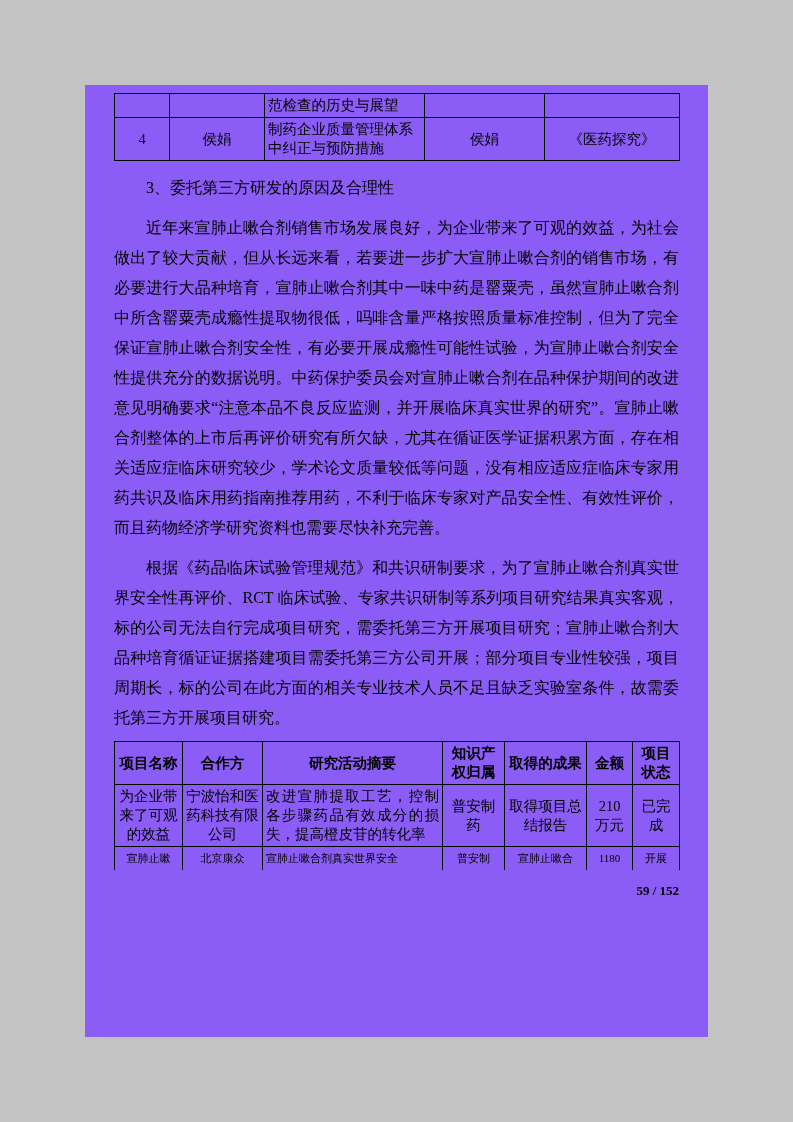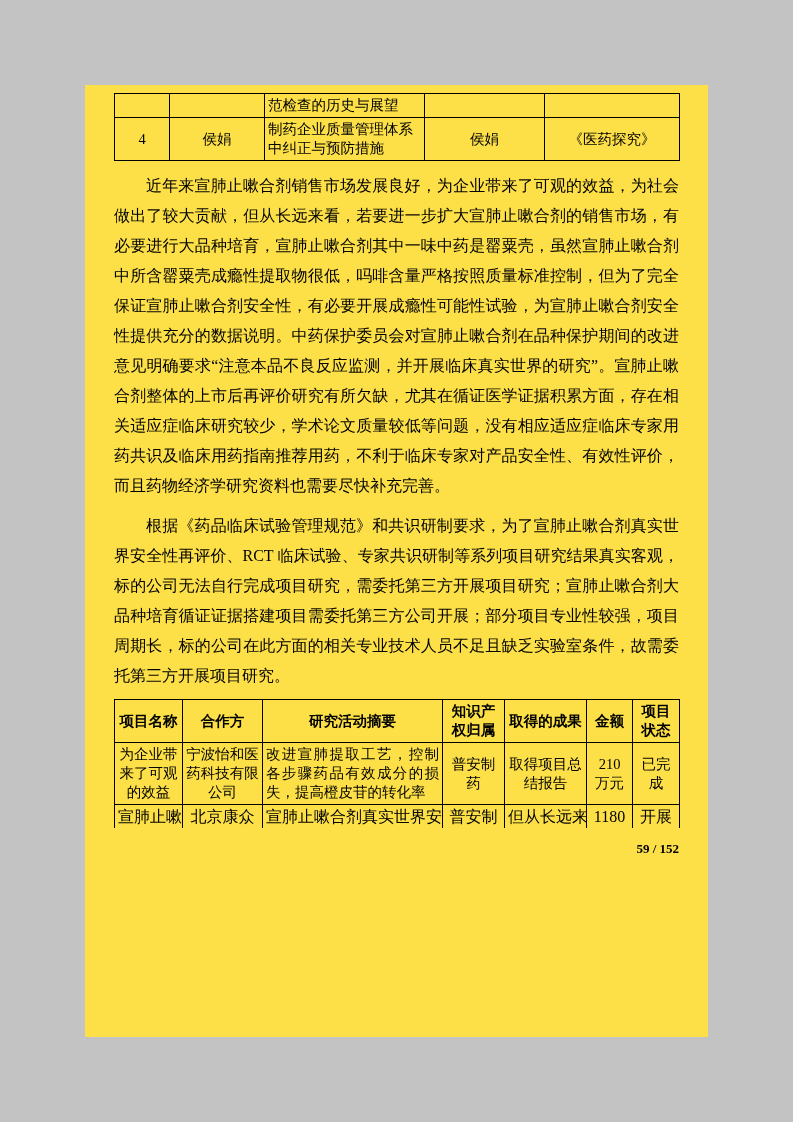--- a/index.html
+++ b/index.html
@@ -6,21 +6,21 @@
   body {
     width: 793px;
     background: #c3c3c3;
     font-family: "Liberation Serif", "DejaVu Serif", serif;
     color: #000;
   }
   .page {
     width: 623px;
     height: 952px;
     margin: 85px auto;
-    background: #fde047;
+    background: #8b5cf6;
     padding: 8px 29px 0 29px;
     overflow: hidden;
   }
   table {
     border-collapse: collapse;
     width: 565px;
     table-layout: fixed;
   }
   td, th {
     border: 1px solid #000;
@@ -51,21 +51,21 @@
   }
   .bottom-table { margin-top: 8px; }
   .bt-header th { font-weight: bold; height: 40px; }
   .bt-row1 td { height: 62px; }
   .bt-row2 td {
     height: 20px;
     border-bottom: none;
     vertical-align: top;
     white-space: nowrap;
     overflow: hidden;
-    font-size: 16px;
+    font-size: 11px;
   }
   .footer {
     width: 565px;
     text-align: right;
     font-size: 13px;
     font-weight: bold;
     margin-top: 12px;
     line-height: 17px;
   }
 </style>
@@ -94,20 +94,21 @@
         <td>4</td>
         <td>侯娟</td>
         <td class="cell-left">制药企业质量管理体系中纠正与预防措施</td>
         <td>侯娟</td>
         <td>《医药探究》</td>
       </tr>
     </tbody>
   </table>
 
 
+  <p class="heading">3、委托第三方研发的原因及合理性</p>
 
   <p class="body">近年来宣肺止嗽合剂销售市场发展良好，为企业带来了可观的效益，为社会做出了较大贡献，但从长远来看，若要进一步扩大宣肺止嗽合剂的销售市场，有必要进行大品种培育，宣肺止嗽合剂其中一味中药是罂粟壳，虽然宣肺止嗽合剂中所含罂粟壳成瘾性提取物很低，吗啡含量严格按照质量标准控制，但为了完全保证宣肺止嗽合剂安全性，有必要开展成瘾性可能性试验，为宣肺止嗽合剂安全性提供充分的数据说明。中药保护委员会对宣肺止嗽合剂在品种保护期间的改进意见明确要求“注意本品不良反应监测，并开展临床真实世界的研究”。宣肺止嗽合剂整体的上市后再评价研究有所欠缺，尤其在循证医学证据积累方面，存在相关适应症临床研究较少，学术论文质量较低等问题，没有相应适应症临床专家用药共识及临床用药指南推荐用药，不利于临床专家对产品安全性、有效性评价，而且药物经济学研究资料也需要尽快补充完善。</p>
 
   <p class="body">根据《药品临床试验管理规范》和共识研制要求，为了宣肺止嗽合剂真实世界安全性再评价、RCT 临床试验、专家共识研制等系列项目研究结果真实客观，标的公司无法自行完成项目研究，需委托第三方开展项目研究；宣肺止嗽合剂大品种培育循证证据搭建项目需委托第三方公司开展；部分项目专业性较强，项目周期长，标的公司在此方面的相关专业技术人员不足且缺乏实验室条件，故需委托第三方开展项目研究。</p>
 
 
   <table class="bottom-table">
     <colgroup>
       <col style="width:68px">
         <col style="width:80px">
@@ -134,21 +135,21 @@
         <td>普安制药</td>
         <td>取得项目总结报告</td>
         <td>210 万元</td>
         <td>已完成</td>
       </tr>
       <tr class="bt-row2">
         <td>宣肺止嗽</td>
         <td>北京康众</td>
         <td class="cell-left">宣肺止嗽合剂真实世界安全</td>
         <td>普安制</td>
-        <td>但从长远来看</td>
+        <td>宣肺止嗽合</td>
         <td>1180</td>
         <td>开展</td>
       </tr>
     </tbody>
   </table>
 
   <div class="footer">59 / 152</div>
 
 </div>
 

